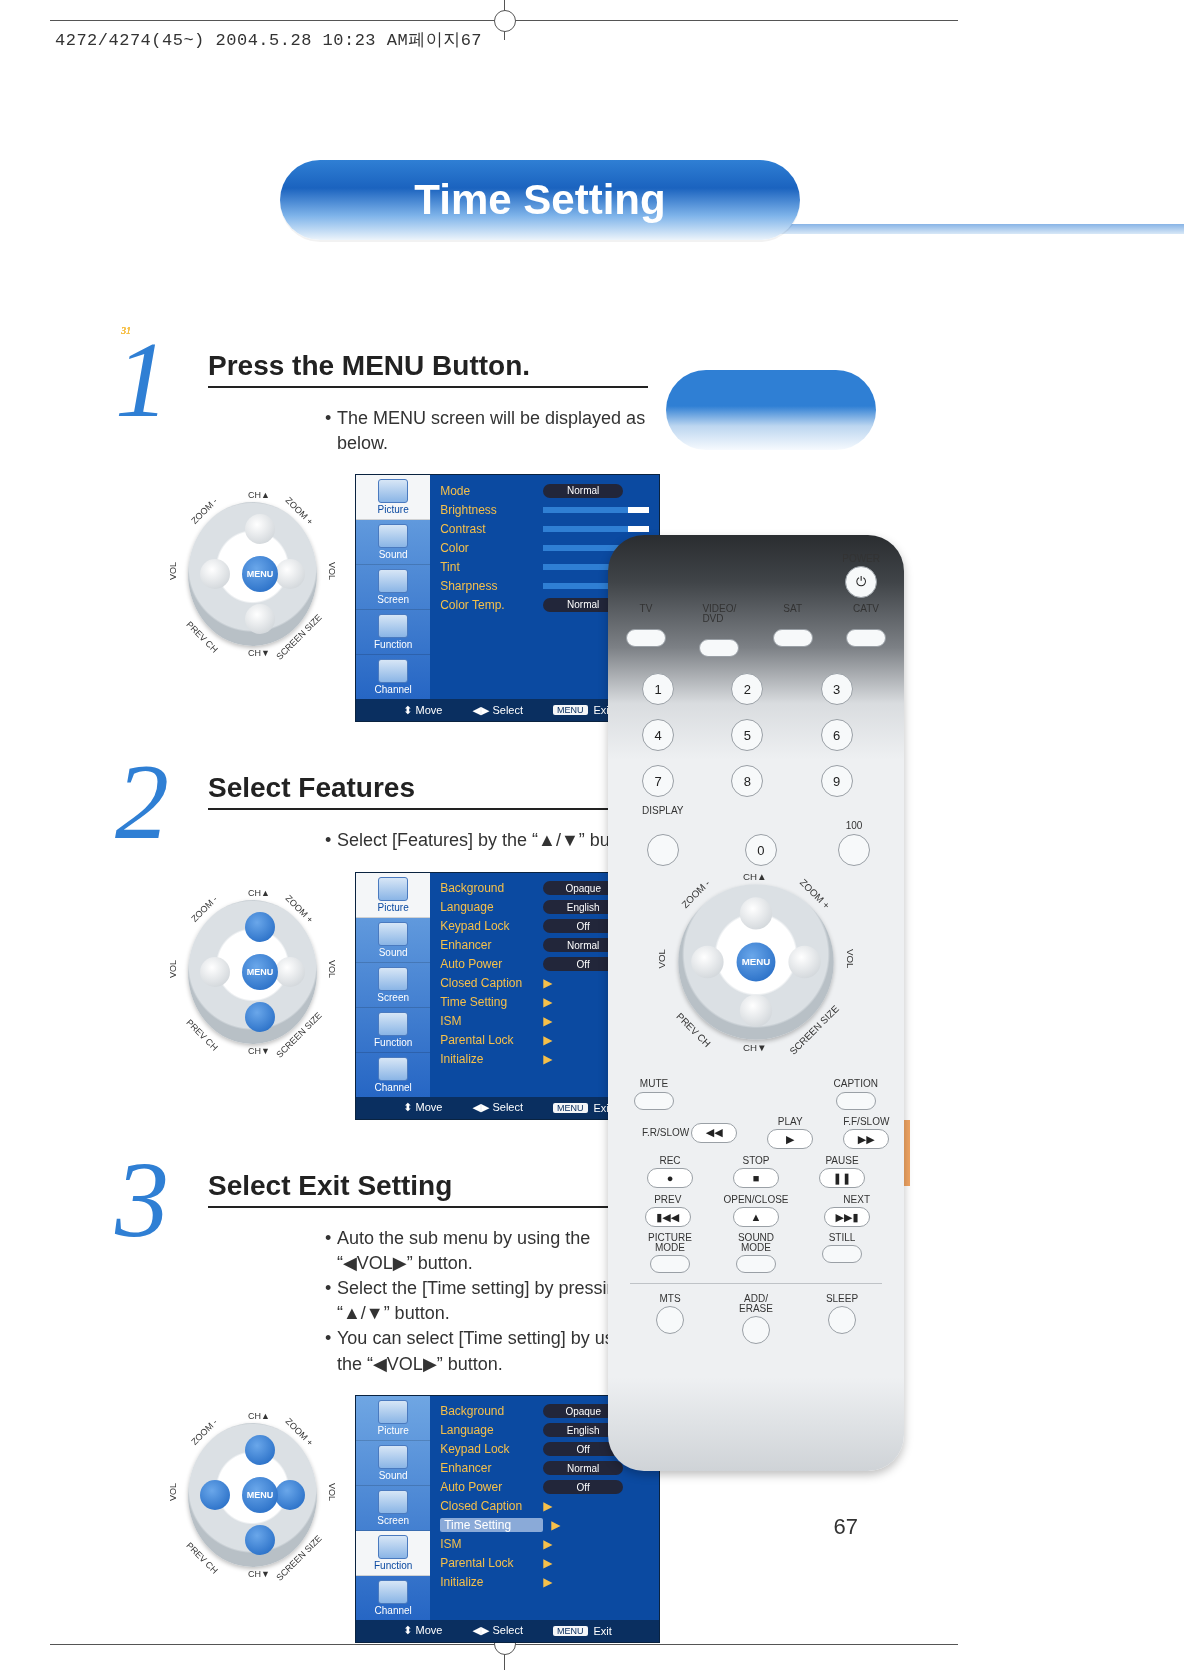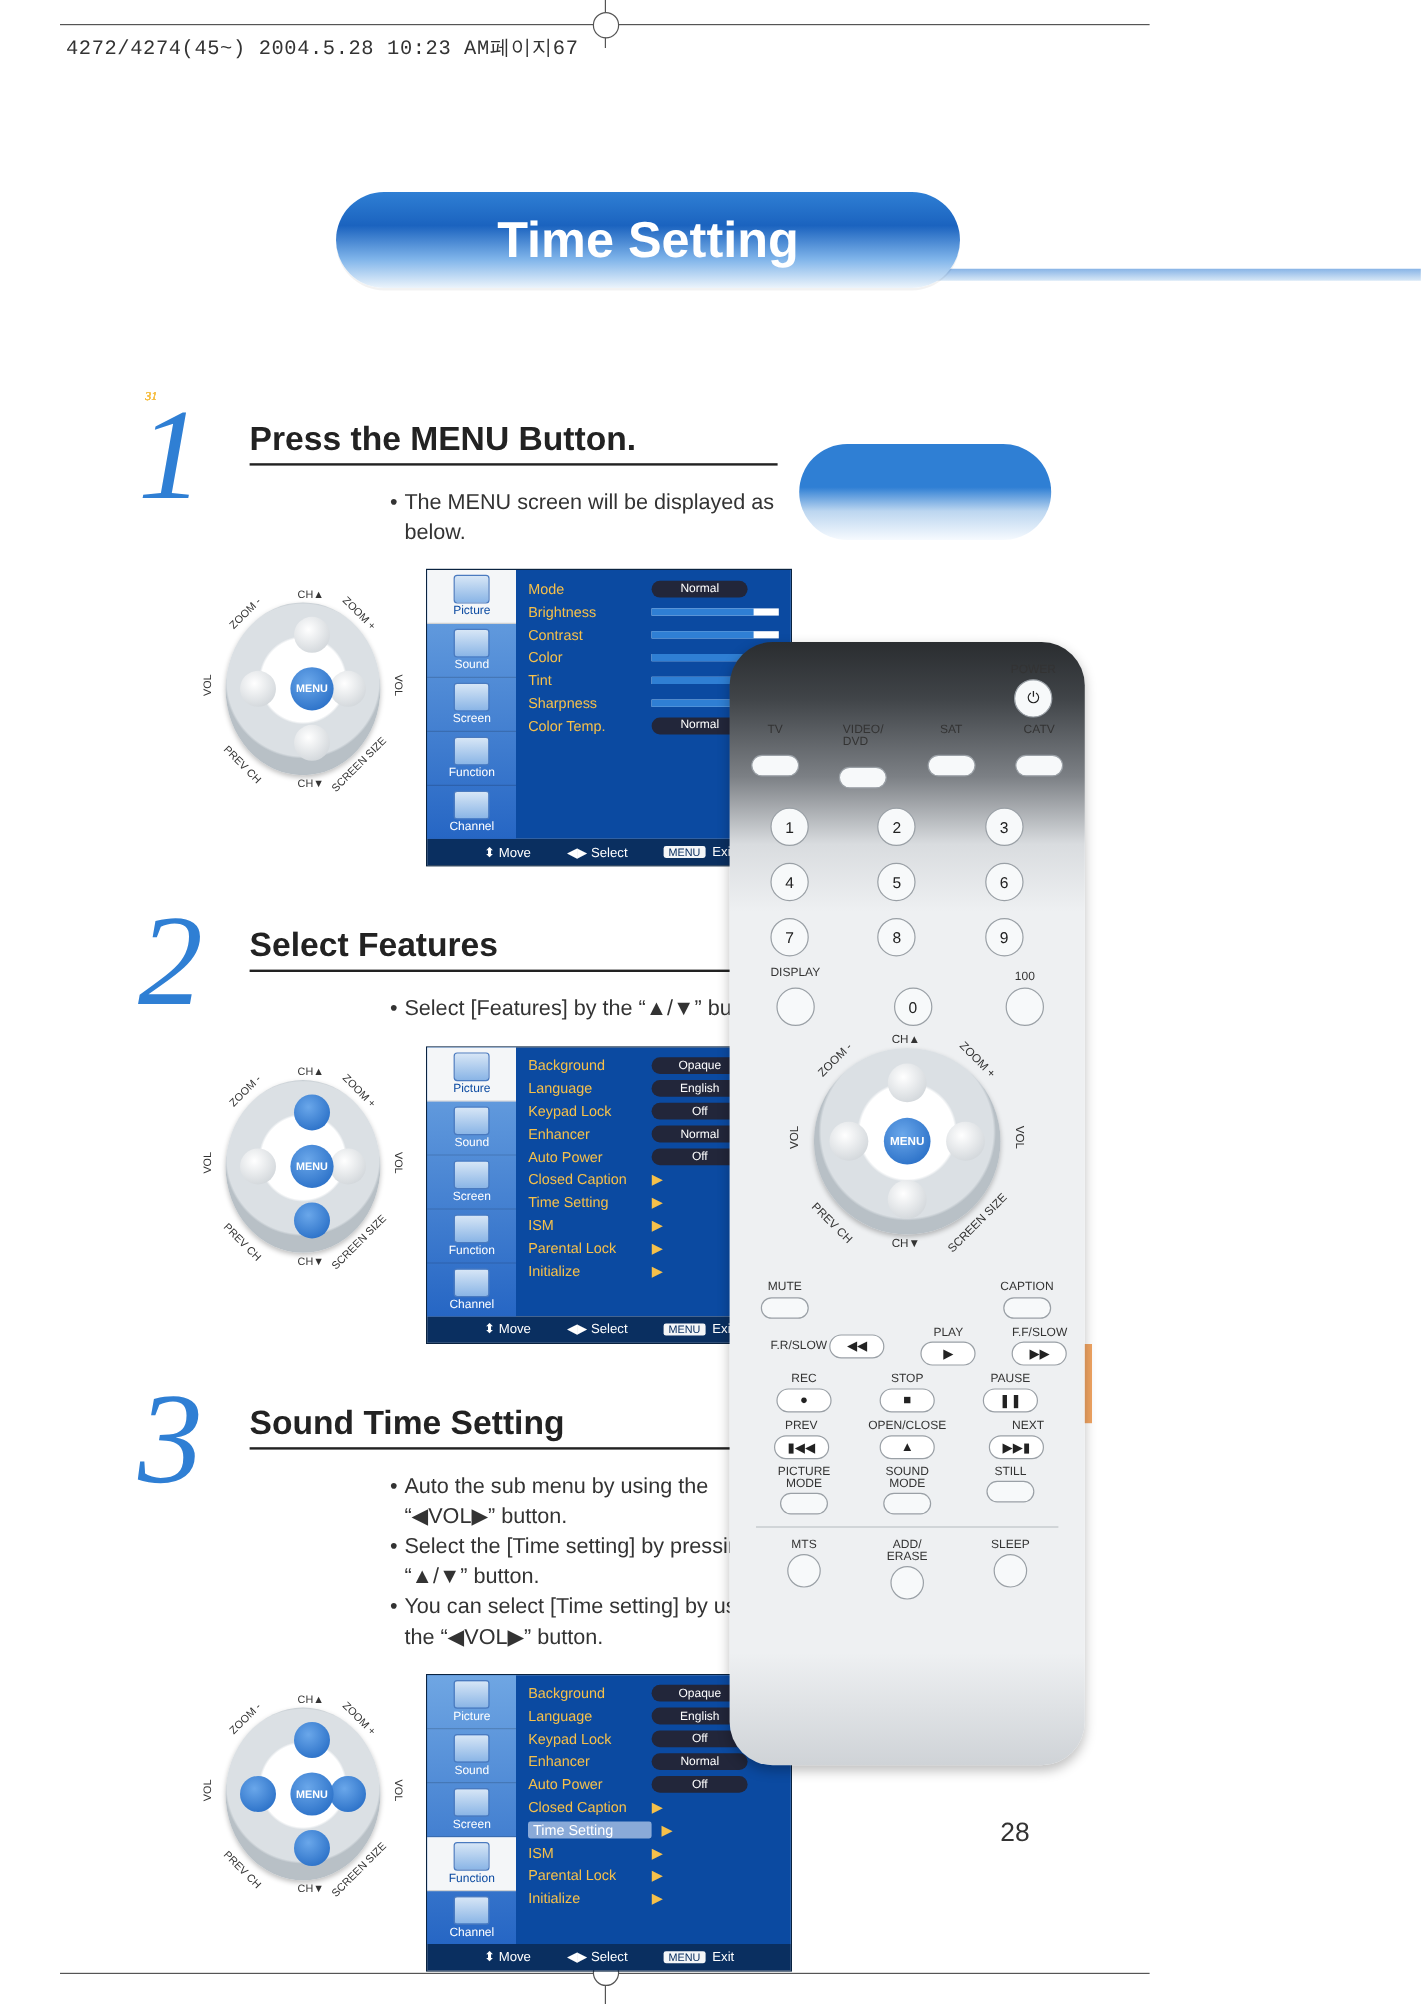--- a/index.html
+++ b/index.html
@@ -318,21 +318,21 @@
     <div class="osd-foot">
       <span class="grp">⬍ Move</span>
       <span class="grp">◀▶ Select</span>
       <span class="grp"><span class="tag">MENU</span> Exit</span>
     </div>
   </div>
     </div>
   </div>
       <div class="step" style="margin-top:50px">
     <div class="num">3</div>
-    <h3>Sound Time Setting</h3>
+    <h3>Select Exit Setting</h3>
     <ul class="desc">
           <li>Auto the sub menu by using the “◀VOL▶” button.</li>
           <li>Select the [Time setting] by pressing the “▲/▼” button.</li>
           <li>You can select [Time setting] by using the  “◀VOL▶” button.</li>
         </ul>
     <div class="step-row">
       <div class="dpad">
     <div class="ring"></div>
     <div class="pad-btn pad-up blue"></div>
     <div class="pad-btn pad-dn blue"></div>
@@ -457,21 +457,21 @@
           <div class="rem-round">2</div>
           <div class="rem-round">3</div>
           <div class="rem-round">4</div>
           <div class="rem-round">5</div>
           <div class="rem-round">6</div>
           <div class="rem-round">7</div>
           <div class="rem-round">8</div>
           <div class="rem-round">9</div>
         </div>
       <div class="rem-row" style="margin:4px 16px 0 16px; align-items:flex-end;">
-        <div style="display:flex; flex-direction:column; align-items:center; gap:7px;">
+        <div style="display:flex; flex-direction:column; align-items:center; gap:18px;">
           <span class="rem-small">DISPLAY</span>
           <div class="rem-round"></div>
         </div>
         <div class="rem-round">0</div>
         <div style="display:flex; flex-direction:column; align-items:center; gap:3px;">
           <span class="rem-small">100</span>
           <div class="rem-round"></div>
         </div>
       </div>
 
@@ -576,14 +576,14 @@
    </div>
             <div style="display:flex;flex-direction:column;align-items:center;gap:2px;">
      <span class="rem-small" style="white-space:pre-line; text-align:center; line-height:1;">SLEEP</span>
      <div class="rem-round" style="width:26px;height:26px;"></div>
    </div>
  </div>
         </div>
     </div>
   </div>
 
-  <div class="page-num">28</div>
+  <div class="page-num">67</div>
 </div>
 
 </body></html>

